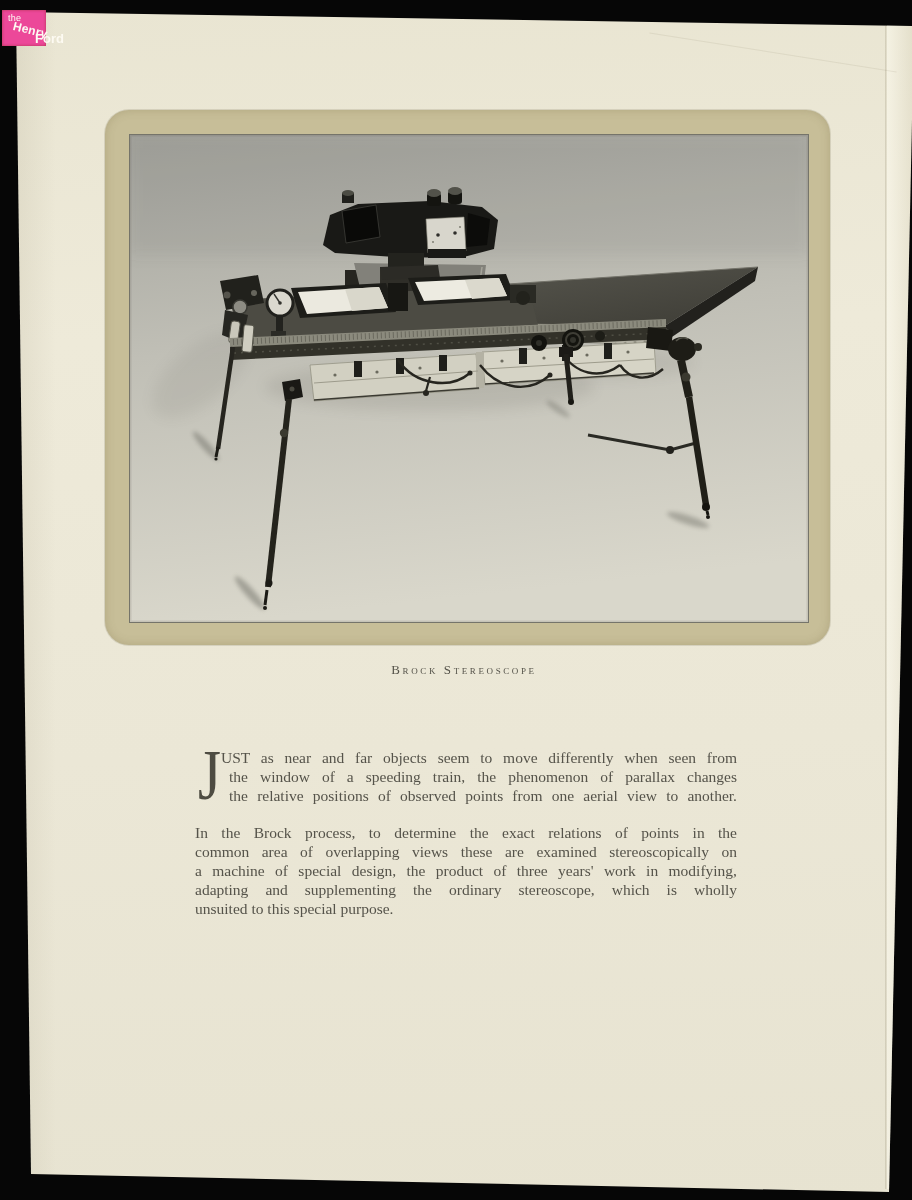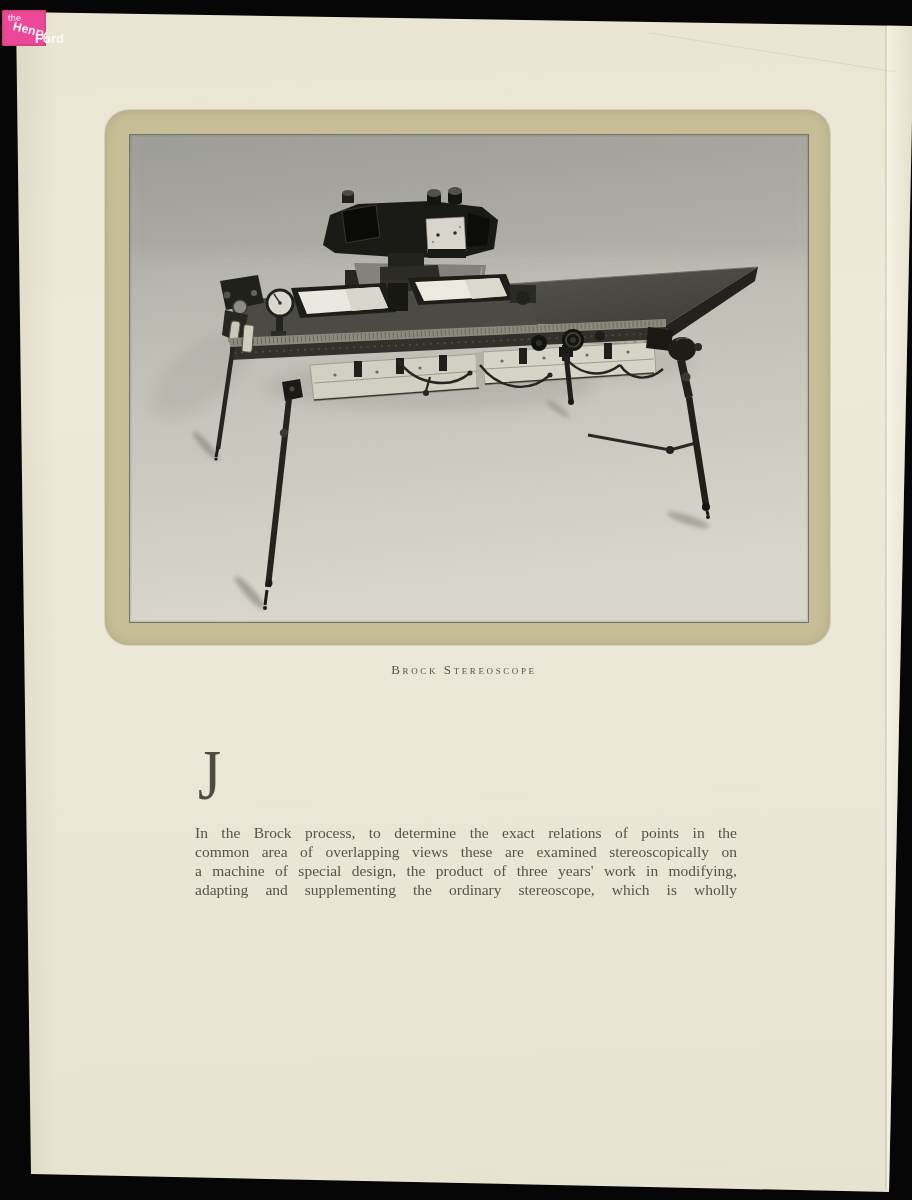--- a/index.html
+++ b/index.html
@@ -250,25 +250,31 @@
         <circle cx="578" cy="382" r="2" fill="#15140f"></circle>
 
         <rect x="0" y="0" width="678" height="487" fill="none" stroke="rgba(60,58,50,0.25)" stroke-width="3" opacity="0.5"></rect>
       </svg>
     </div>
   </div>
 
   <div class="figure-caption">Brock Stereoscope</div>
 
   <span class="drop-cap">J</span>
+  <div class="textblock para1">
+      <div class="text-line">UST as near and far objects seem to move differently when seen from</div>
+      <div class="text-line">the window of a speeding train, the phenomenon of parallax changes</div>
+      <div class="text-line text-line-last">the relative positions of observed points from one aerial view to another.</div>
+    </div>
   <div class="textblock para2 justify-last-left">
       <div class="text-line">In the Brock process, to determine the exact relations of points in the</div>
       <div class="text-line">common area of overlapping views these are examined stereoscopically on</div>
       <div class="text-line">a machine of special design, the product of three years' work in modifying,</div>
       <div class="text-line">adapting and supplementing the ordinary stereoscope, which is wholly</div>
+      <div class="text-line text-line-last">unsuited to this special purpose.</div>
     </div>
 
 </div>
 
 <div class="logo">
   <span class="logo-the">the</span>
   <span class="logo-henry">Henry</span>
   <span class="logo-ford">Ford</span>
 </div>
 

